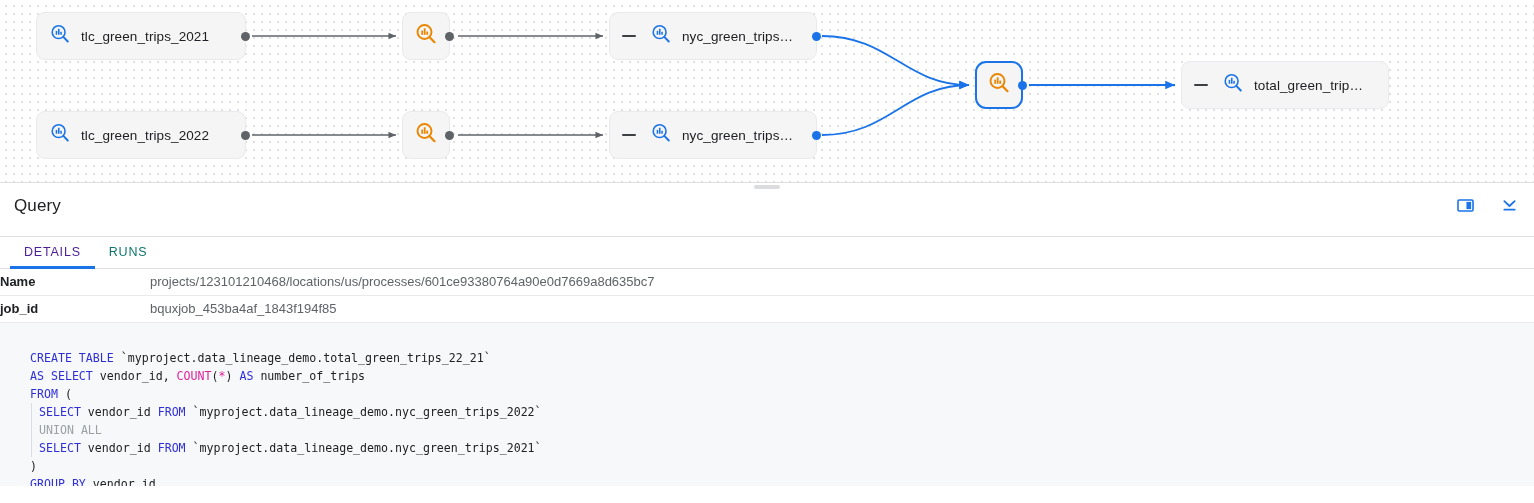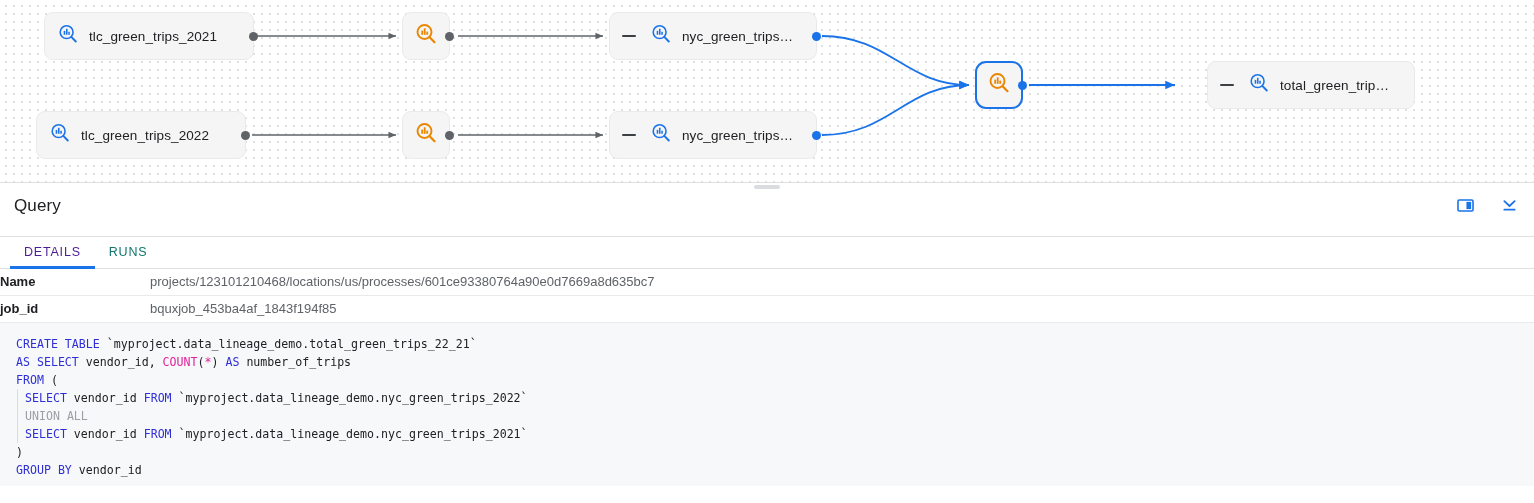--- a/index.html
+++ b/index.html
@@ -172,21 +172,21 @@
   }
 
   
   #sql-block {
     background: #f7f8f9;
     padding: 12px 0 10px 0;
     height: 163px;
     overflow: hidden;
   }
   #sql-code {
-    margin: 0;
+    margin: 14px;
     font-family: "DejaVu Sans Mono", "Liberation Mono", monospace;
     font-size: 11.6px;
     line-height: 18px;
     color: #202124;
     white-space: pre;
     padding-left: 16px;
   }
   .kw  { color: #2f2fd8; }      
   .fn  { color: #e0219b; }      
   .pun { color: #e0219b; }      
@@ -221,21 +221,21 @@
     <line x1="252" y1="135" x2="396" y2="135" stroke="#5f6368" stroke-width="1.4" marker-end="url(#arrow-grey)"></line>
 
     <line x1="458" y1="135" x2="603" y2="135" stroke="#5f6368" stroke-width="1.4" marker-end="url(#arrow-grey)"></line>
 
     <path d="M 822 36 C 890 36, 905 85, 969 85" stroke="#1a73e8" stroke-width="1.8" fill="none" marker-end="url(#arrow-blue)"></path>
     <path d="M 822 135 C 890 135, 905 85, 969 85" stroke="#1a73e8" stroke-width="1.8" fill="none" marker-end="url(#arrow-blue)"></path>
 
     <line x1="1029" y1="85" x2="1175" y2="85" stroke="#1a73e8" stroke-width="1.8" marker-end="url(#arrow-blue)"></line>
   </svg>
 
-  <div class="node table-node" style="left:44px; top:12px; width:210px;">
+  <div class="node table-node" style="left:36px; top:12px; width:210px;">
     <span class="mag-icon">
       <svg width="22" height="22" viewBox="0 0 24 24">
         <circle cx="10.5" cy="10" r="7" fill="none" stroke="#1a73e8" stroke-width="1.7"></circle>
         <line x1="15.6" y1="15.2" x2="20.5" y2="20.2" stroke="#1a73e8" stroke-width="2.1" stroke-linecap="round"></line>
         <rect x="7.3" y="8.6" width="1.7" height="4.2" fill="#1a73e8"></rect>
         <rect x="9.8" y="6.3" width="1.7" height="6.5" fill="#1a73e8"></rect>
         <rect x="12.3" y="9.6" width="1.7" height="3.2" fill="#1a73e8"></rect>
       </svg>
     </span>
     <span class="node-label">tlc_green_trips_2021</span>
@@ -318,21 +318,21 @@
         <circle cx="10.5" cy="10" r="7" fill="none" stroke="#ea8600" stroke-width="1.9"></circle>
         <line x1="15.4" y1="15" x2="20.5" y2="20.2" stroke="#ea8600" stroke-width="2.2" stroke-linecap="round"></line>
         <rect x="7.3" y="8.6" width="1.8" height="4.2" fill="#ea8600"></rect>
         <rect x="9.8" y="6.3" width="1.8" height="6.5" fill="#ea8600"></rect>
         <rect x="12.3" y="9.6" width="1.8" height="3.2" fill="#ea8600"></rect>
       </svg>
     </span>
     <span class="port blue" style="right:-6px; top:18px;"></span>
   </div>
 
-  <div class="node table-node" style="left:1207px; top:61px; width:208px;">
+  <div class="node table-node" style="left:1181px; top:61px; width:208px;">
     <span class="collapse-dash"></span>
     <span class="mag-icon">
       <svg width="22" height="22" viewBox="0 0 24 24">
         <circle cx="10.5" cy="10" r="7" fill="none" stroke="#1a73e8" stroke-width="1.7"></circle>
         <line x1="15.6" y1="15.2" x2="20.5" y2="20.2" stroke="#1a73e8" stroke-width="2.1" stroke-linecap="round"></line>
         <rect x="7.3" y="8.6" width="1.7" height="4.2" fill="#1a73e8"></rect>
         <rect x="9.8" y="6.3" width="1.7" height="6.5" fill="#1a73e8"></rect>
         <rect x="12.3" y="9.6" width="1.7" height="3.2" fill="#1a73e8"></rect>
       </svg>
     </span>

